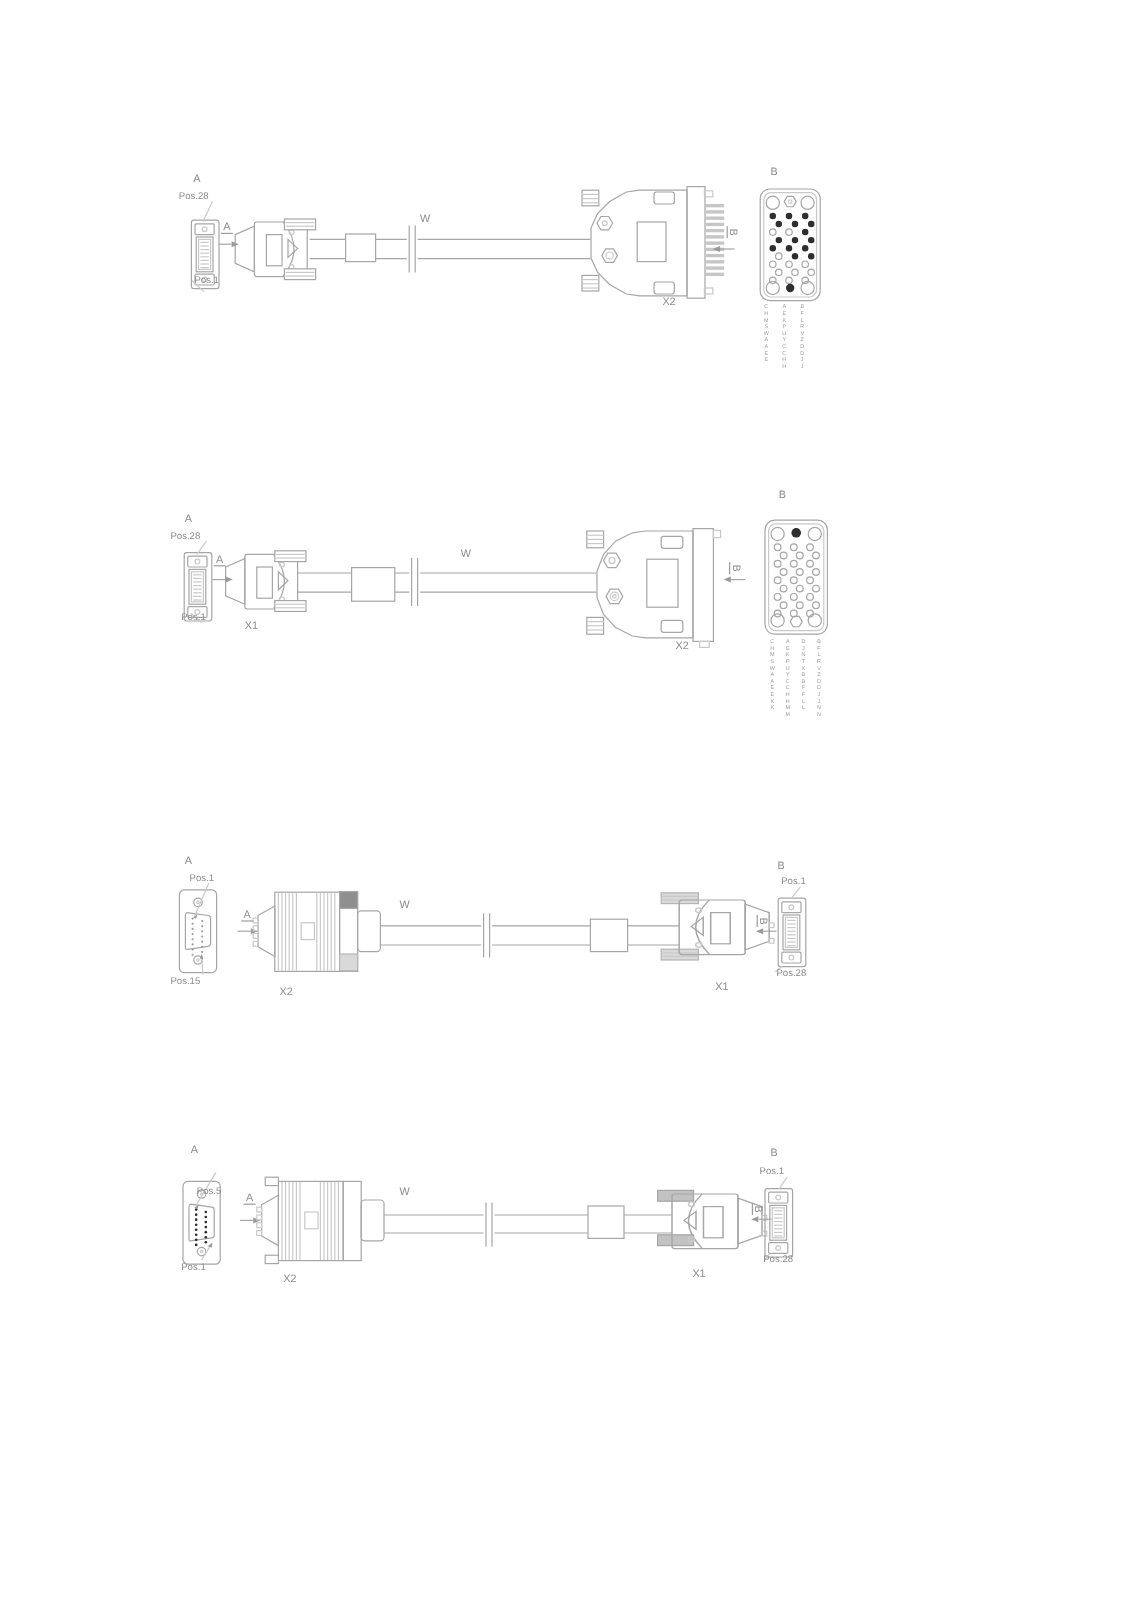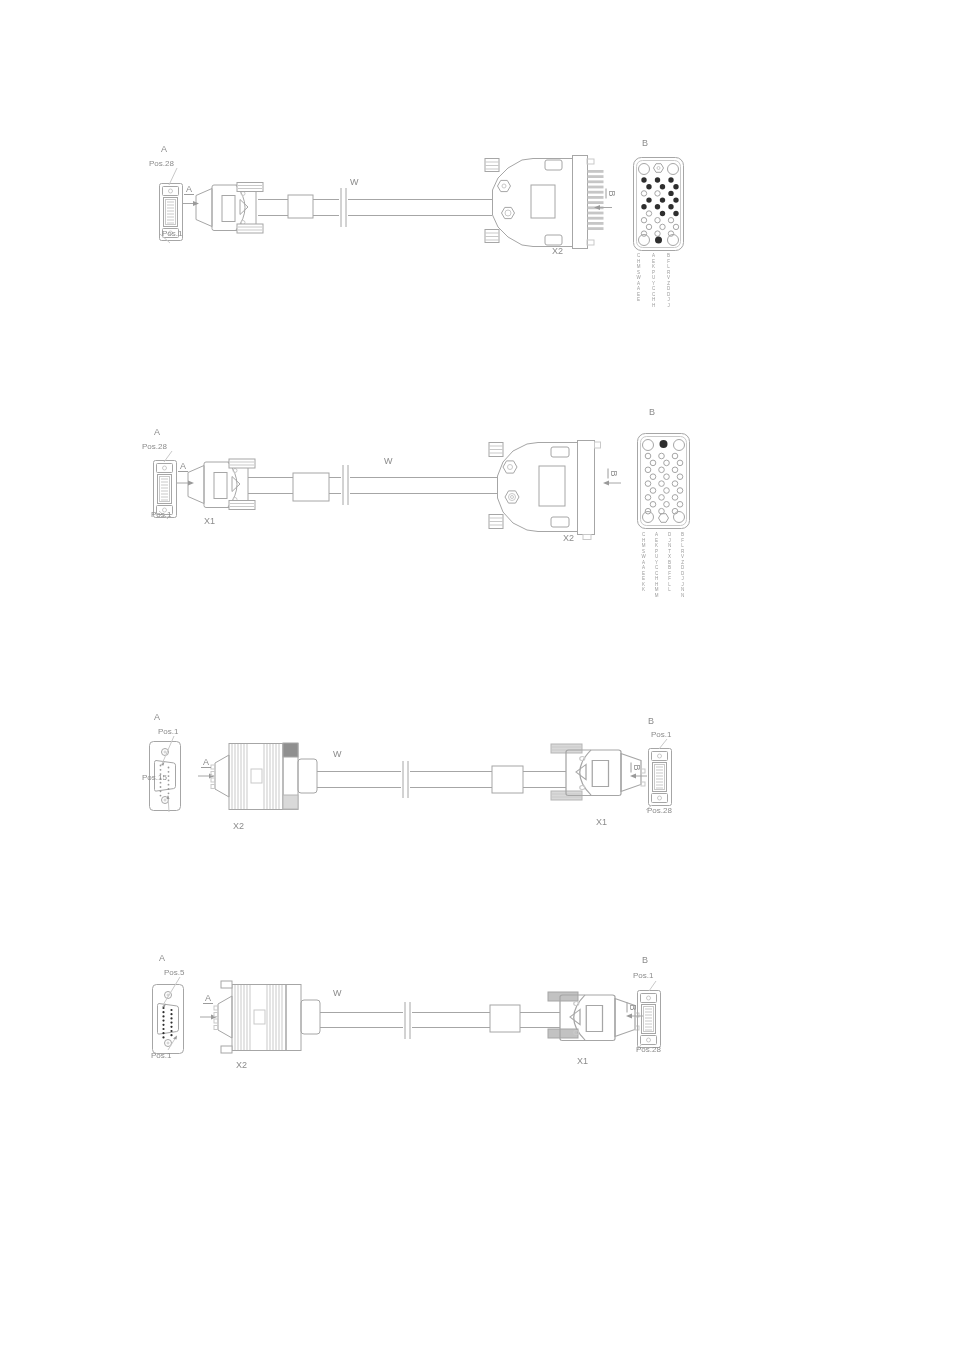--- a/index.html
+++ b/index.html
@@ -415,32 +415,32 @@
 <span class="lbl" style="left:563px;top:533px">X2</span>
 <span class="lbl sec rot" style="left:608px;top:468px">B</span>
 <span class="lbl" style="left:649px;top:407px">B</span>
 <span class="pincol" style="left:641px;top:532px">CHMSWAAEEKK</span>
 <span class="pincol" style="left:654px;top:532px">AEKPUYCCHHMM</span>
 <span class="pincol" style="left:667px;top:532px">DJNTXBBFFLL</span>
 <span class="pincol" style="left:680px;top:532px">BFLRVZDDJJNN</span>
 
 <span class="lbl" style="left:154px;top:712px">A</span>
 <span class="lbl sm" style="left:158px;top:727px">Pos.1</span>
-<span class="lbl sm" style="left:142px;top:773px">Pos.15</span>
+<span class="lbl sm" style="left:142px;top:813px">Pos.15</span>
 <span class="lbl sec" style="left:201px;top:757px">A</span>
 <span class="lbl" style="left:233px;top:821px">X2</span>
 <span class="lbl" style="left:333px;top:749px">W</span>
 <span class="lbl" style="left:596px;top:817px">X1</span>
 <span class="lbl sec rot" style="left:631px;top:762px">B</span>
 <span class="lbl" style="left:648px;top:716px">B</span>
 <span class="lbl sm" style="left:651px;top:730px">Pos.1</span>
 <span class="lbl sm" style="left:647px;top:806px">Pos.28</span>
 
 <span class="lbl" style="left:159px;top:953px">A</span>
-<span class="lbl sm" style="left:164px;top:968px">Pos.5</span>
+<span class="lbl sm" style="left:164px;top:988px">Pos.5</span>
 <span class="lbl sm" style="left:151px;top:1051px">Pos.1</span>
 <span class="lbl sec" style="left:203px;top:993px">A</span>
 <span class="lbl" style="left:236px;top:1060px">X2</span>
 <span class="lbl" style="left:333px;top:988px">W</span>
 <span class="lbl" style="left:577px;top:1056px">X1</span>
 <span class="lbl sec rot" style="left:627px;top:1002px">B</span>
 <span class="lbl" style="left:642px;top:955px">B</span>
 <span class="lbl sm" style="left:633px;top:971px">Pos.1</span>
 <span class="lbl sm" style="left:636px;top:1045px">Pos.28</span>
 

